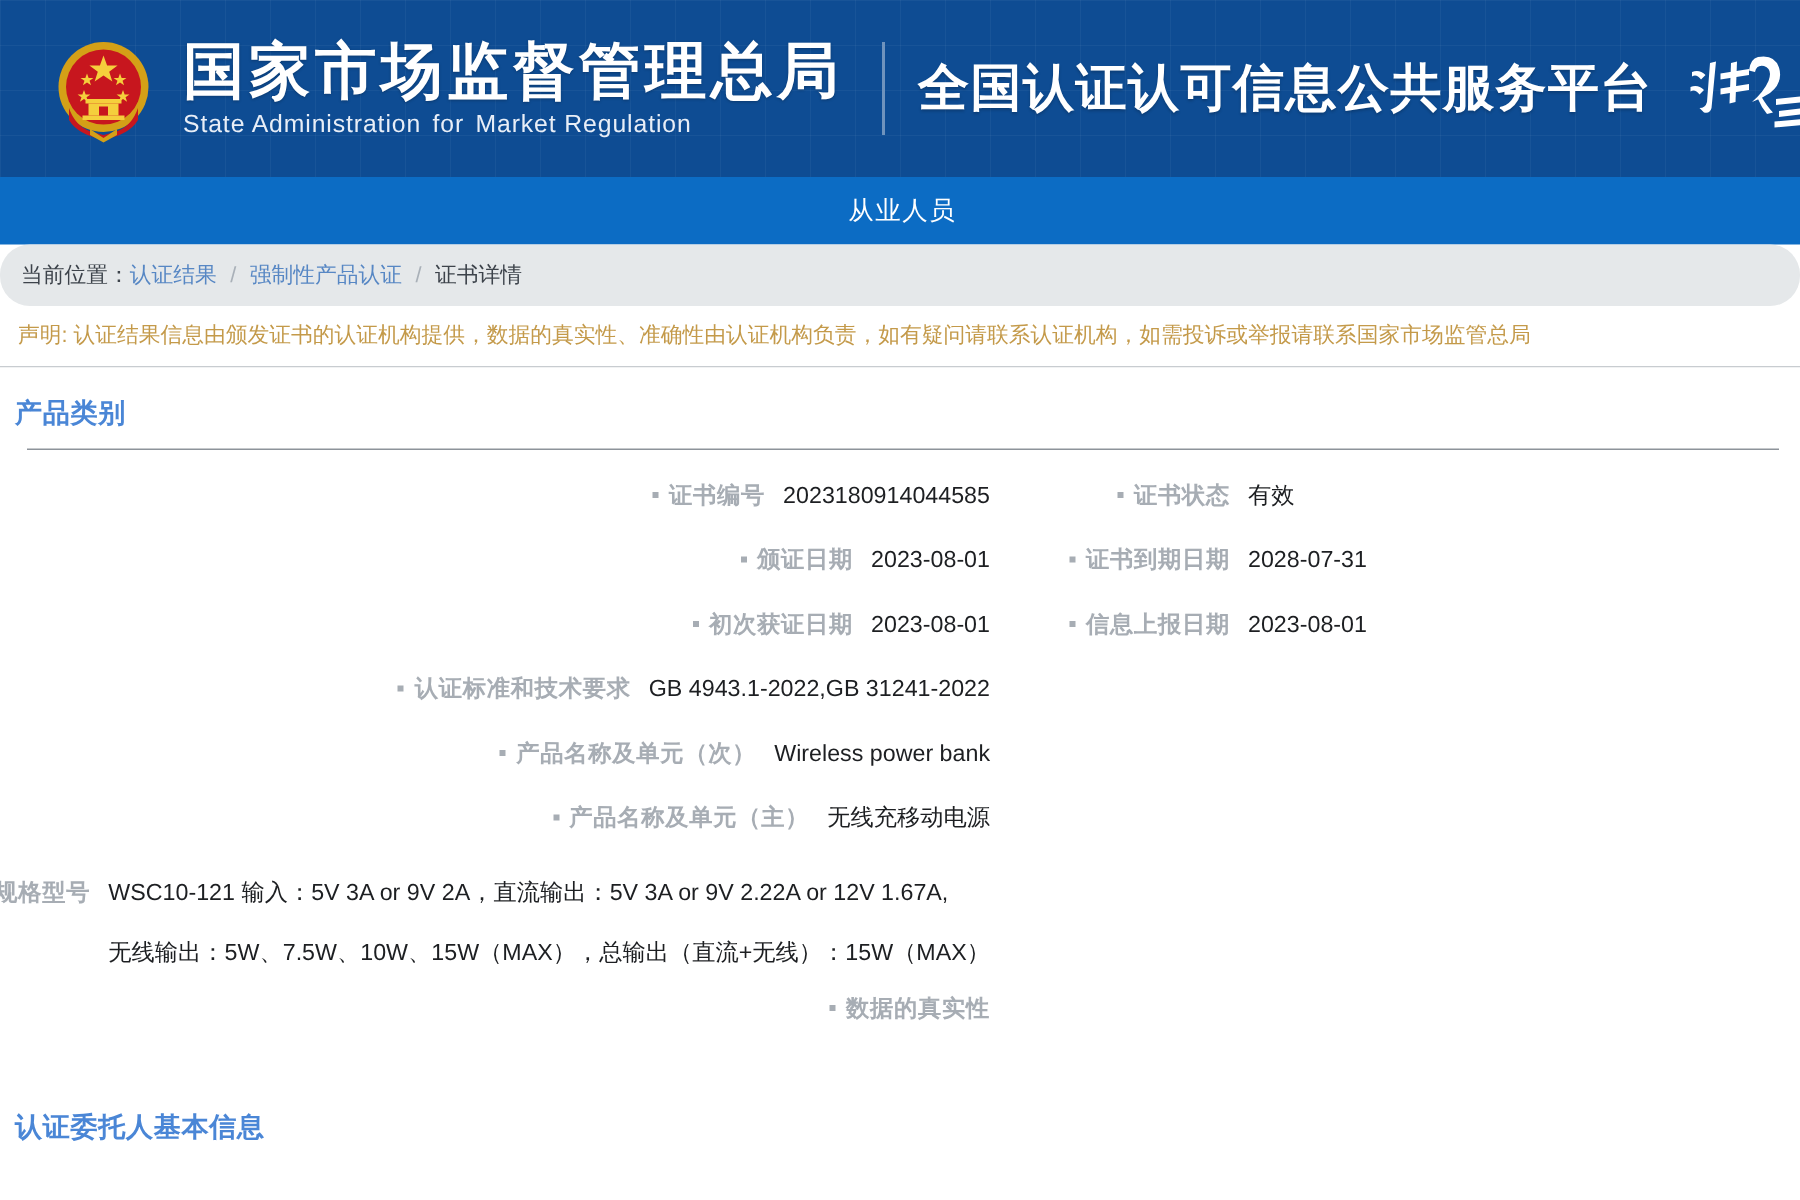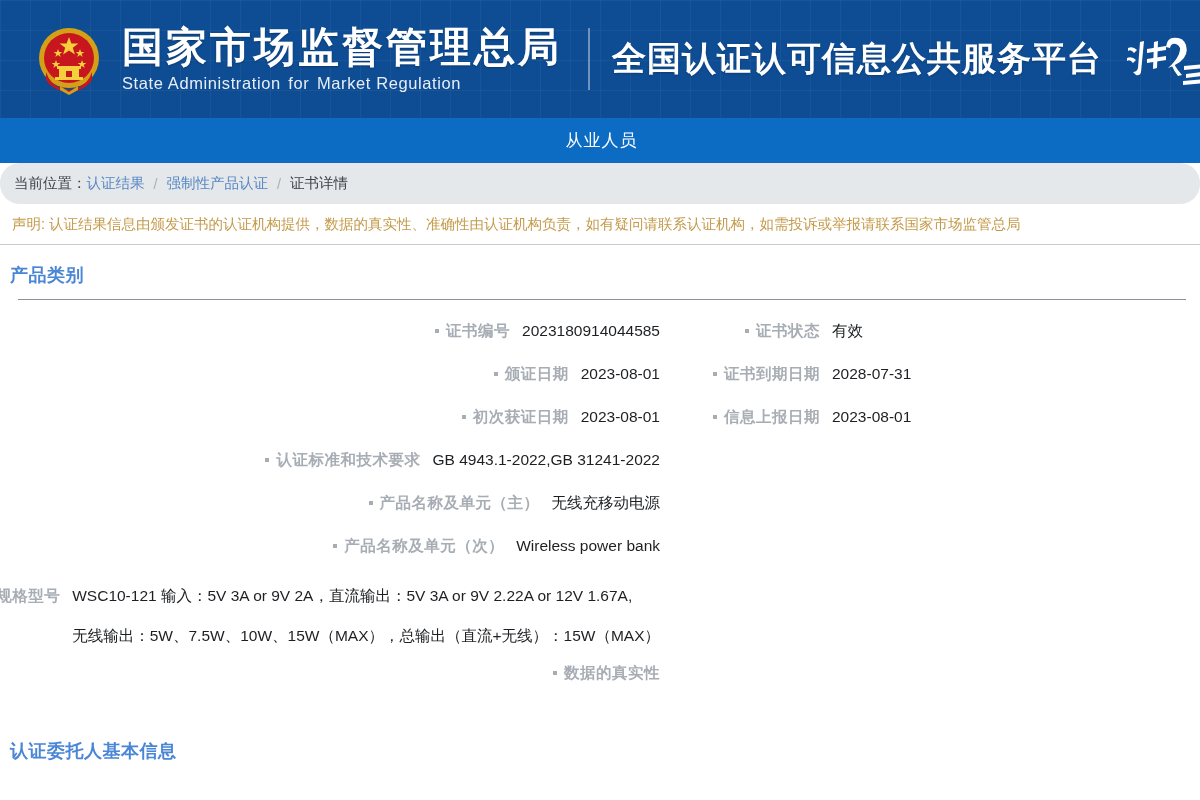--- a/index.html
+++ b/index.html
@@ -359,29 +359,29 @@
     <div class="info-row">
       <div class="field field-left">
         <span class="lbl"><span class="bullet"></span><span>认证标准和技术要求</span></span>
         <span class="val">GB 4943.1-2022,GB 31241-2022</span>
       </div>
     </div>
 
 
     <div class="info-row">
       <div class="field field-left">
+        <span class="lbl"><span class="bullet"></span><span>产品名称及单元（次）</span></span>
+        <span class="val">Wireless power bank</span>
+      </div>
+    </div>
+
+    <div class="info-row">
+      <div class="field field-left">
         <span class="lbl"><span class="bullet"></span><span>产品名称及单元（主）</span></span>
         <span class="val">无线充移动电源</span>
-      </div>
-    </div>
-
-    <div class="info-row">
-      <div class="field field-left">
-        <span class="lbl"><span class="bullet"></span><span>产品名称及单元（次）</span></span>
-        <span class="val">Wireless power bank</span>
       </div>
     </div>
 
     <div class="info-row">
       <div class="field field-left spec-block">
         <span class="lbl" style="line-height:40px;"><span>规格型号</span></span>
         <div class="spec-lines">
           <div class="spec-line">WSC10-121 输入：5V 3A or 9V 2A，直流输出：5V 3A or 9V 2.22A or 12V 1.67A,</div>
           <div class="spec-line">无线输出：5W、7.5W、10W、15W（MAX），总输出（直流+无线）：15W（MAX）</div>
         </div>

